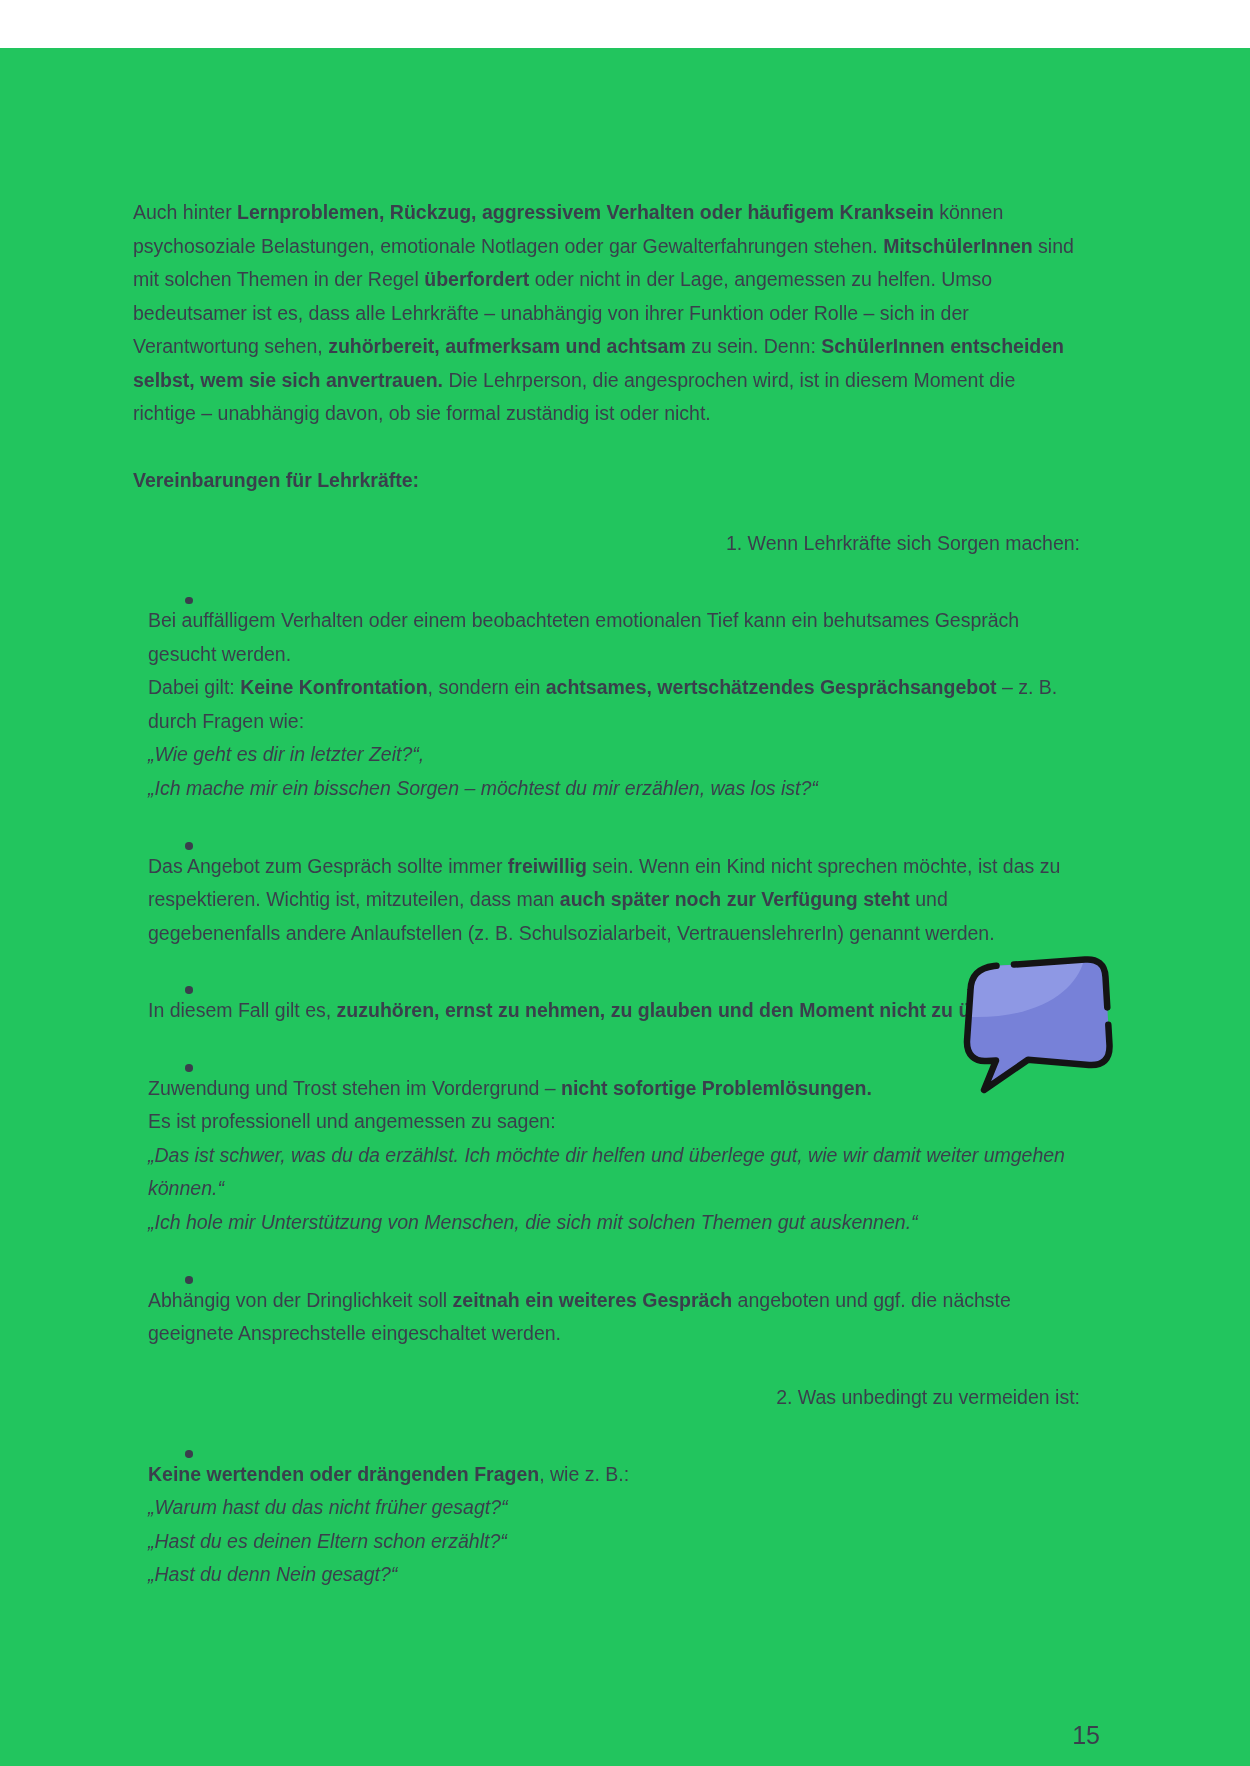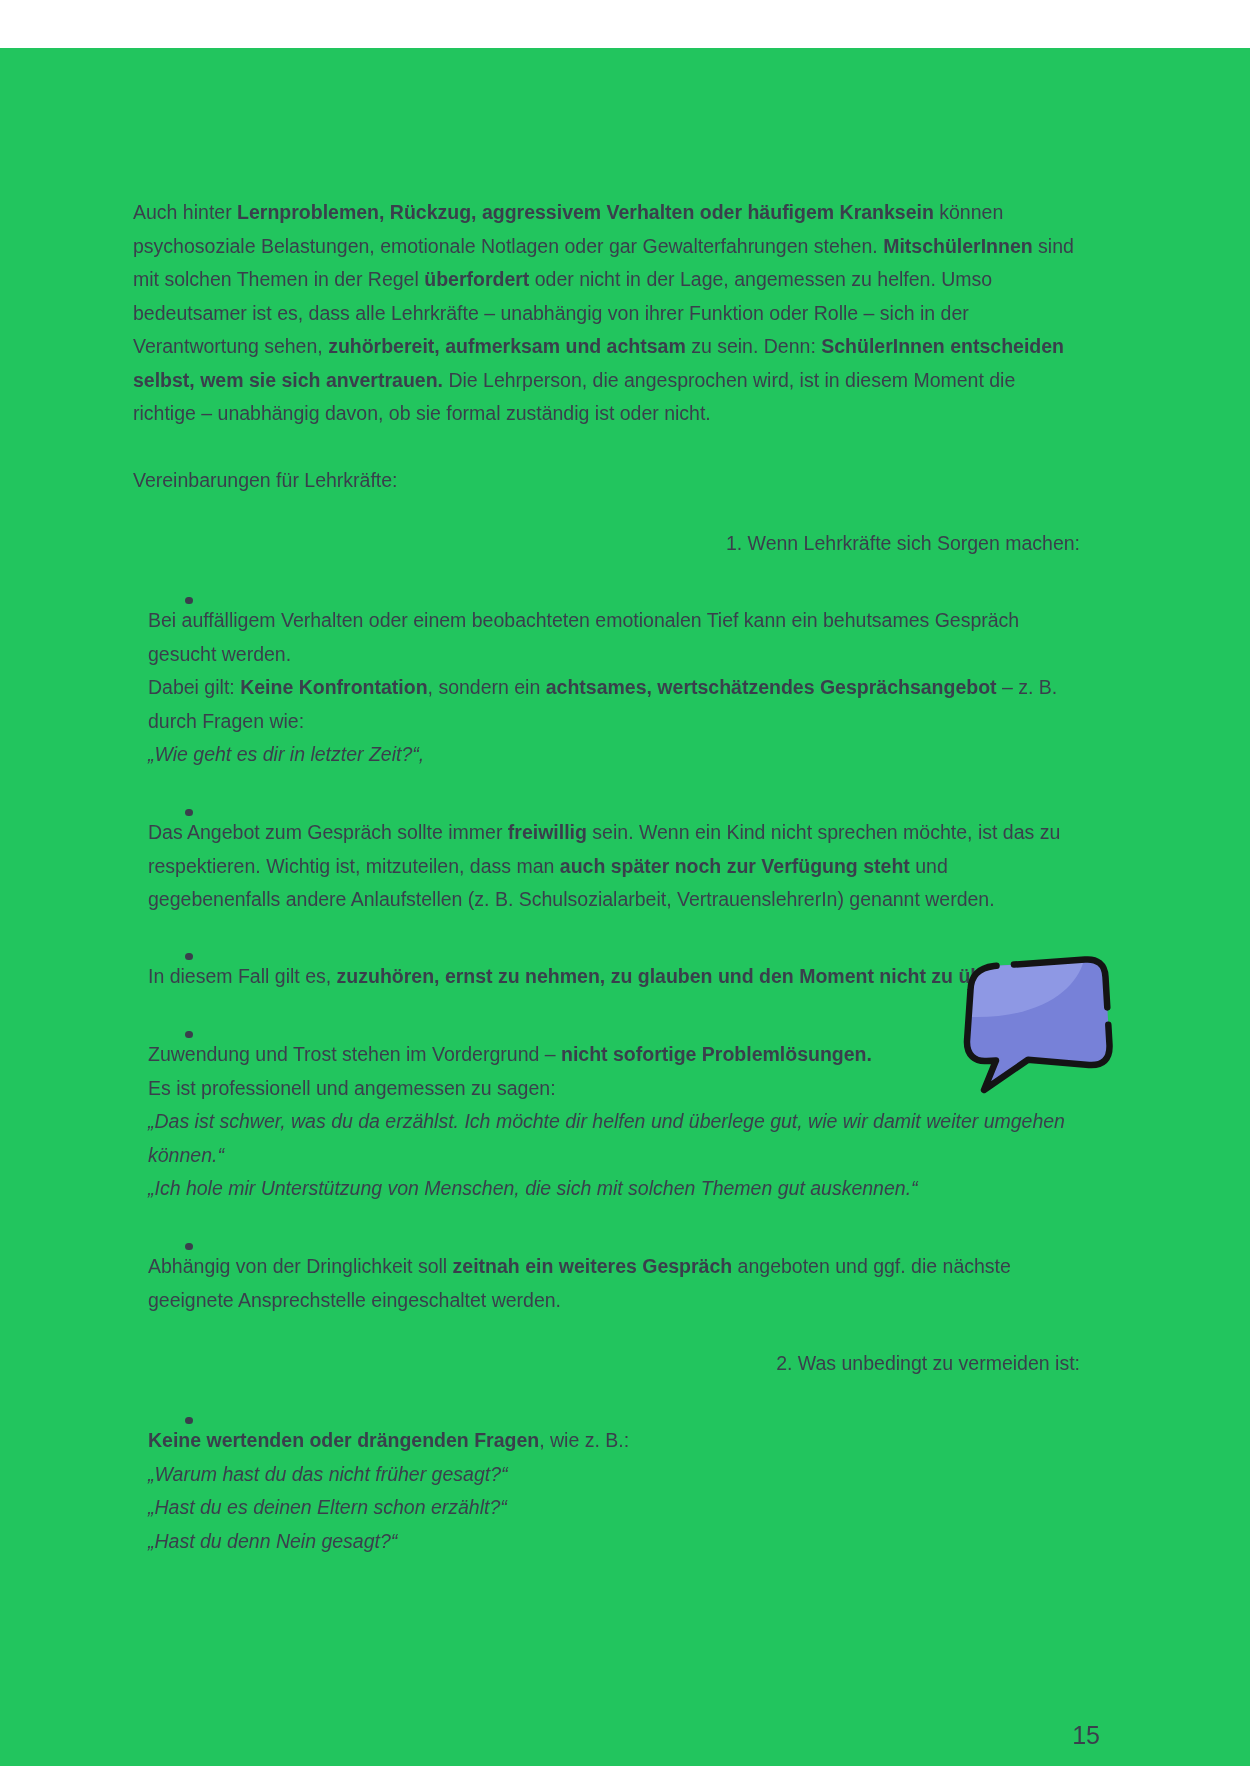--- a/index.html
+++ b/index.html
@@ -21,21 +21,21 @@
     left: 133px;
     top: 148px;
     width: 947px;
     color: #3a3f4c;
     font-size: 19.5px;
     line-height: 33.5px;
   }
   .para { margin: 0; white-space: pre-wrap; }
   .b { font-weight: 700; }
   .i { font-style: italic; }
-  .subhead { margin: 33px 0 0 0; font-weight: 400; }
+  .subhead { margin: 33px 0 0 0; font-weight: 700; }
   .numhead { margin: 30px 0 0 0; font-weight: 400; text-align: right; }
   ul.bullets { margin: 23px 0 0 0; padding: 0; list-style: none; }
   ul.bullets li { display: flex; flex-direction: column; }
   ul.bullets li + li { margin-top: 24px; justify-content: flex-end; }
   .marker {
     flex: 0 0 auto;
     width: 7.5px; height: 7.5px;
     border-radius: 50%;
     background: #3a3f4c;
     margin: 13px 0 0 52px;
@@ -68,21 +68,21 @@
 
     <p class="subhead">Vereinbarungen für Lehrkräfte:</p>
 
     <p class="numhead">1. Wenn Lehrkräfte sich Sorgen machen:</p>
     <ul class="bullets">
       <li>
         <span class="marker"></span>
         <div class="li-text"><span>Bei auffälligem Verhalten oder einem beobachteten emotionalen Tief kann ein behutsames Gespräch gesucht werden.
 Dabei gilt: </span><span class="b">Keine Konfrontation</span><span>, sondern ein </span><span class="b">achtsames, wertschätzendes Gesprächsangebot</span><span> – z. B. durch Fragen wie:
 </span><span class="i">„Wie geht es dir in letzter Zeit?“,
-</span></div>
+</span><span class="i">„Ich mache mir ein bisschen Sorgen – möchtest du mir erzählen, was los ist?“</span></div>
       </li>
       <li>
         <span class="marker"></span>
         <div class="li-text"><span>Das Angebot zum Gespräch sollte immer </span><span class="b">freiwillig</span><span> sein. Wenn ein Kind nicht sprechen möchte, ist das zu respektieren. Wichtig ist, mitzuteilen, dass man </span><span class="b">auch später noch zur Verfügung steht</span><span> und gegebenenfalls andere Anlaufstellen (z. B. Schulsozialarbeit, VertrauenslehrerIn) genannt werden.</span></div>
       </li>
     </ul>
 
     <ul class="bullets">
       <li>
         <span class="marker"></span>

